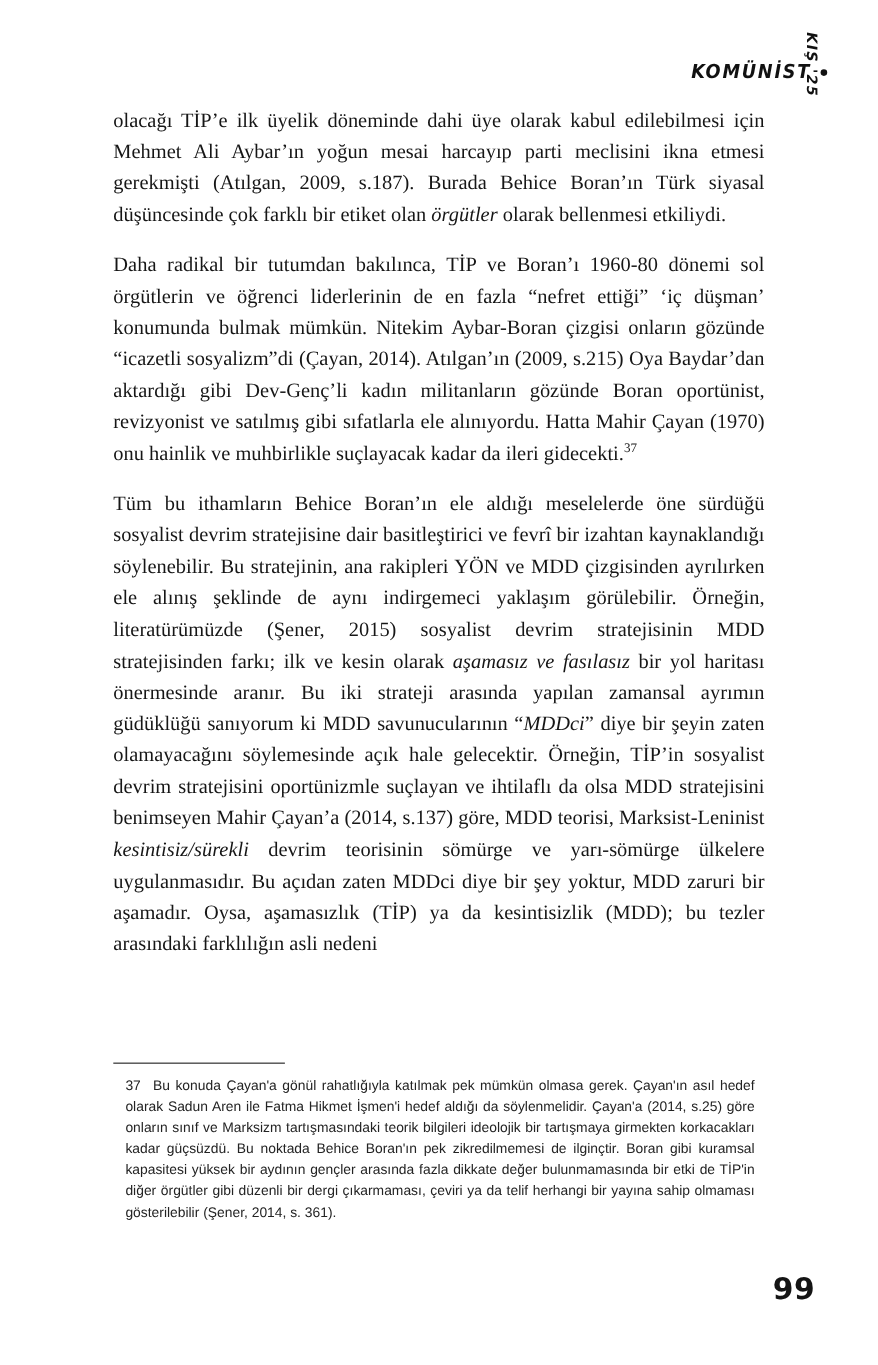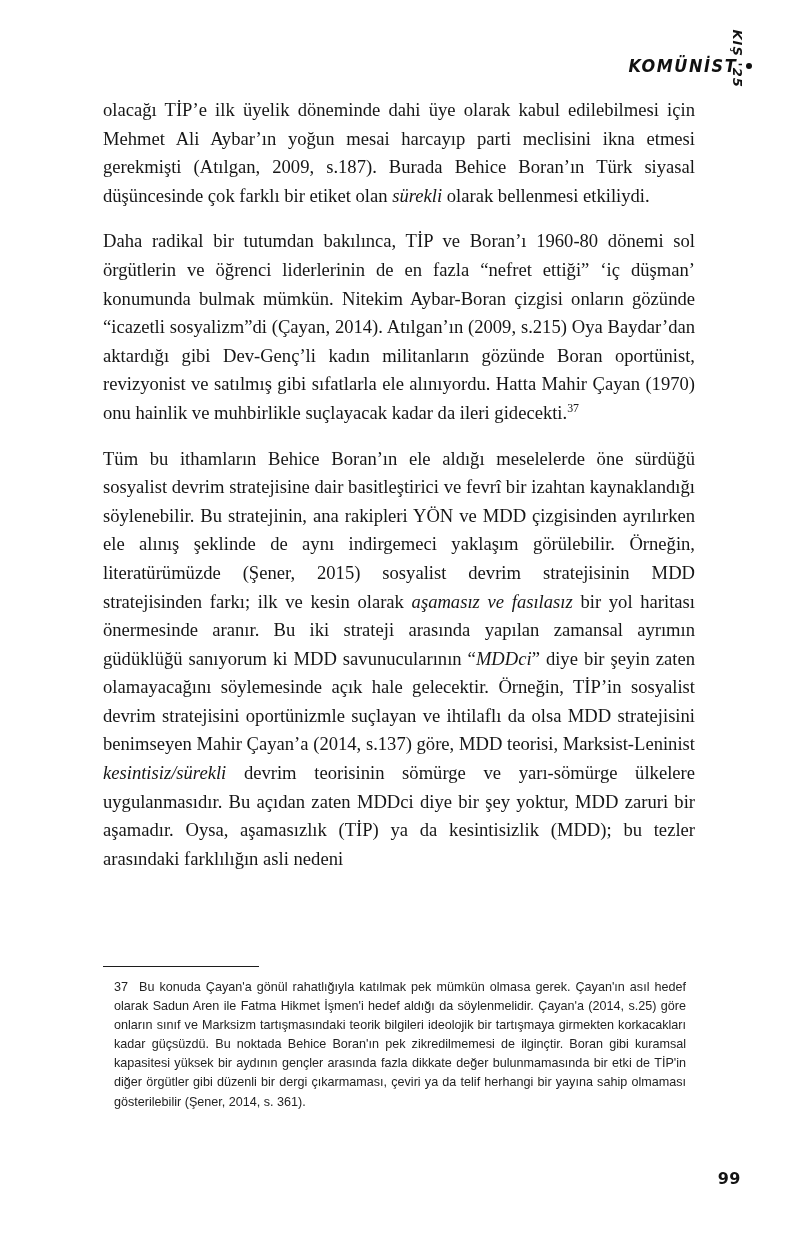--- a/index.html
+++ b/index.html
@@ -114,39 +114,39 @@
     margin-right: 11px;
   }
 
   
   .folio {
     position: absolute;
     right: 57px;
     bottom: 53px;
     font-family: "DejaVu Sans", sans-serif;
     font-weight: bold;
-    font-size: 16px;
+    font-size: 27px;
     color: #141414;
     letter-spacing: 0.5px;
   }
 </style>
 </head>
 <body>
 
 <div class="page">
 
   <div class="runhead">
     <span class="runhead-title">KOMÜNİST</span>
     <span class="runhead-dot"></span>
   </div>
 
   <div class="side-issue">KIŞ '25</div>
 
   <div class="column">
-    <p class="body-par">olacağı TİP’e ilk üyelik döneminde dahi üye olarak kabul edilebilmesi için Mehmet Ali Aybar’ın yoğun mesai harcayıp parti meclisini ikna etmesi gerekmişti (Atılgan, 2009, s.187). Burada Behice Boran’ın Türk siyasal düşüncesinde çok farklı bir etiket olan <i>sürekli</i> olarak bellenmesi etkiliydi.</p>
+    <p class="body-par">olacağı TİP’e ilk üyelik döneminde dahi üye olarak kabul edilebilmesi için Mehmet Ali Aybar’ın yoğun mesai harcayıp parti meclisini ikna etmesi gerekmişti (Atılgan, 2009, s.187). Burada Behice Boran’ın Türk siyasal düşüncesinde çok farklı bir etiket olan <i>örgütler</i> olarak bellenmesi etkiliydi.</p>
     <p class="body-par">Daha radikal bir tutumdan bakılınca, TİP ve Boran’ı 1960-80 dönemi sol örgütlerin ve öğrenci liderlerinin de en fazla “nefret ettiği” ‘iç düşman’ konumunda bulmak mümkün. Nitekim Aybar-Boran çizgisi onların gözünde “icazetli sosyalizm”di (Çayan, 2014). Atılgan’ın (2009, s.215) Oya Baydar’dan aktardığı gibi Dev-Genç’li kadın militanların gözünde Boran oportünist, revizyonist ve satılmış gibi sıfatlarla ele alınıyordu. Hatta Mahir Çayan (1970) onu hainlik ve muhbirlikle suçlayacak kadar da ileri gidecekti.<span class="fn-ref">37</span></p>
     <p class="body-par">Tüm bu ithamların Behice Boran’ın ele aldığı meselelerde öne sürdüğü sosyalist devrim stratejisine dair basitleştirici ve fevrî bir izahtan kaynaklandığı söylenebilir. Bu stratejinin, ana rakipleri YÖN ve MDD çizgisinden ayrılırken ele alınış şeklinde de aynı indirgemeci yaklaşım görülebilir. Örneğin, literatürümüzde (Şener, 2015) sosyalist devrim stratejisinin MDD stratejisinden farkı; ilk ve kesin olarak <i>aşamasız ve fasılasız</i> bir yol haritası önermesinde aranır. Bu iki strateji arasında yapılan zamansal ayrımın güdüklüğü sanıyorum ki MDD savunucularının “<i>MDDci</i>” diye bir şeyin zaten olamayacağını söylemesinde açık hale gelecektir. Örneğin, TİP’in sosyalist devrim stratejisini oportünizmle suçlayan ve ihtilaflı da olsa MDD stratejisini benimseyen Mahir Çayan’a (2014, s.137) göre, MDD teorisi, Marksist-Leninist <i>kesintisiz/sürekli</i> devrim teorisinin sömürge ve yarı-sömürge ülkelere uygulanmasıdır. Bu açıdan zaten MDDci diye bir şey yoktur, MDD zaruri bir aşamadır. Oysa, aşamasızlık (TİP) ya da kesintisizlik (MDD); bu tezler arasındaki farklılığın asli nedeni</p>
   </div>
 
   <div class="footnote-block">
     <div class="footnote-rule"></div>
     <p class="footnote-text">
       <span class="fn-num">37</span><span>Bu konuda Çayan'a gönül rahatlığıyla katılmak pek mümkün olmasa gerek. Çayan'ın asıl hedef olarak Sadun Aren ile Fatma Hikmet İşmen'i hedef aldığı da söylenmelidir. Çayan'a (2014, s.25) göre onların sınıf ve Marksizm tartışmasındaki teorik bilgileri ideolojik bir tartışmaya girmekten korkacakları kadar güçsüzdü. Bu noktada Behice Boran'ın pek zikredilmemesi de ilginçtir. Boran gibi kuramsal kapasitesi yüksek bir aydının gençler arasında fazla dikkate değer bulunmamasında bir etki de TİP'in diğer örgütler gibi düzenli bir dergi çıkarmaması, çeviri ya da telif herhangi bir yayına sahip olmaması gösterilebilir (Şener, 2014, s. 361).</span>
     </p>
   </div>

